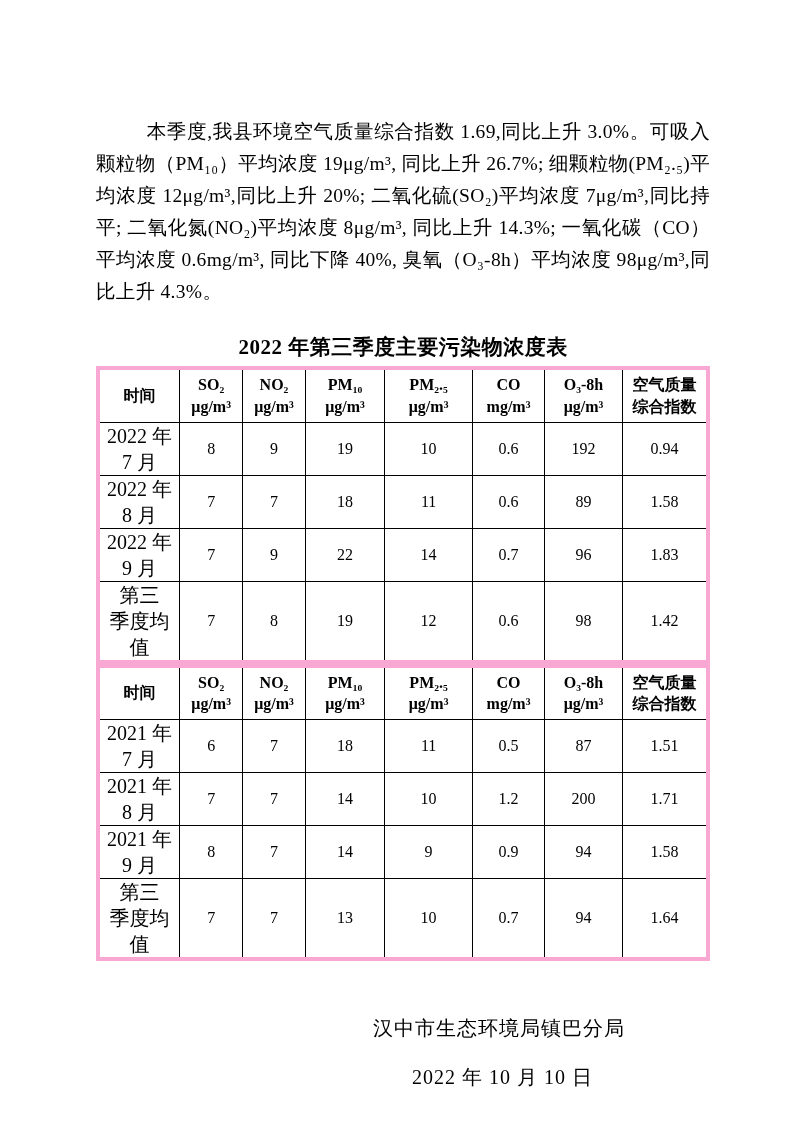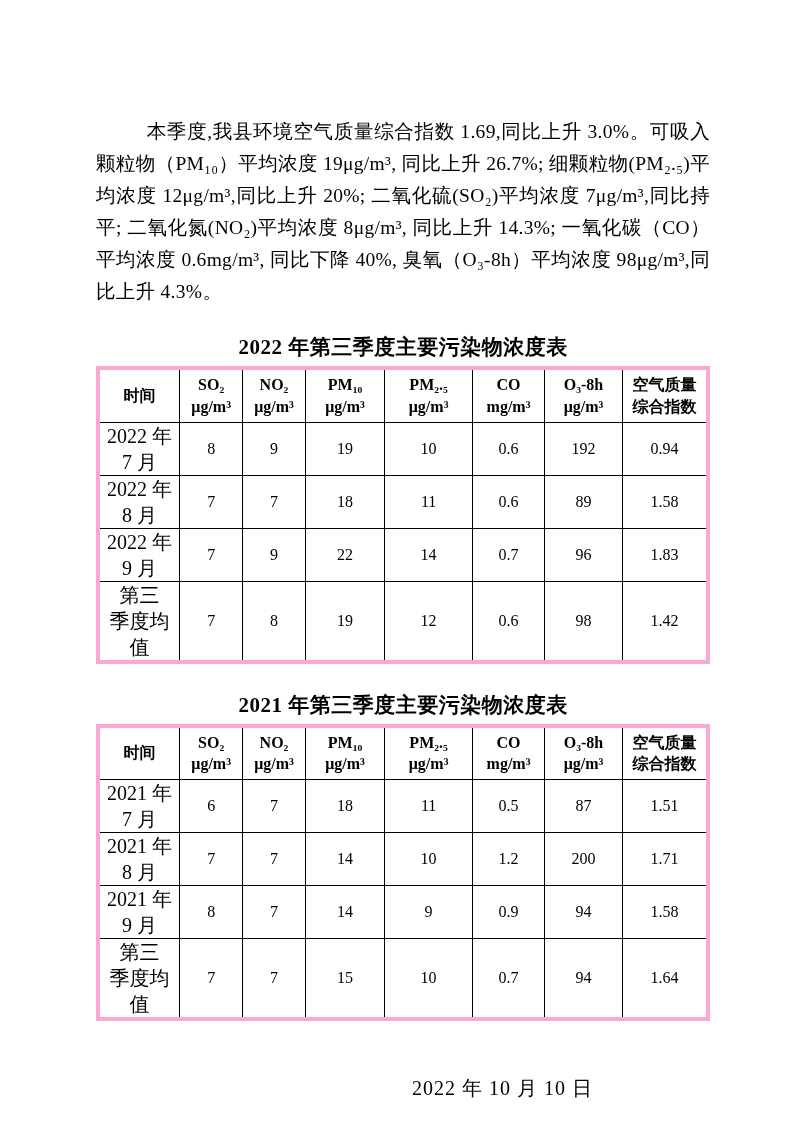--- a/index.html
+++ b/index.html
@@ -144,21 +144,20 @@
             <td>12</td>
             <td>0.6</td>
             <td>98</td>
             <td>1.42</td>
           </tr>
         </tbody>
     </table>
   </section>
 
   <section class="table-section table-section-2">
-    <h2 class="table-title">2021 年第三季度主要污染物浓度表</h2>
     <table class="pollutant">
       <colgroup>
           <col style="width: 13.4%;">
           <col style="width: 10.3%;">
           <col style="width: 10.3%;">
           <col style="width: 13%;">
           <col style="width: 14.4%;">
           <col style="width: 11.8%;">
           <col style="width: 12.8%;">
           <col style="width: 14%;">
@@ -214,27 +213,28 @@
             <td>9</td>
             <td>0.9</td>
             <td>94</td>
             <td>1.58</td>
           </tr>
           <tr>
             <th>第三
 季度均值</th>
             <td>7</td>
             <td>7</td>
-            <td>15</td>
+            <td>13</td>
             <td>10</td>
             <td>0.7</td>
             <td>94</td>
             <td>1.64</td>
           </tr>
         </tbody>
     </table>
   </section>
 
   <div class="signature">
+    <p class="sig-line sig-org">汉中市生态环境局镇巴分局</p>
     <p class="sig-line sig-date">2022 年 10 月 10 日</p>
   </div>
 
 </div>
 
 </body></html>

